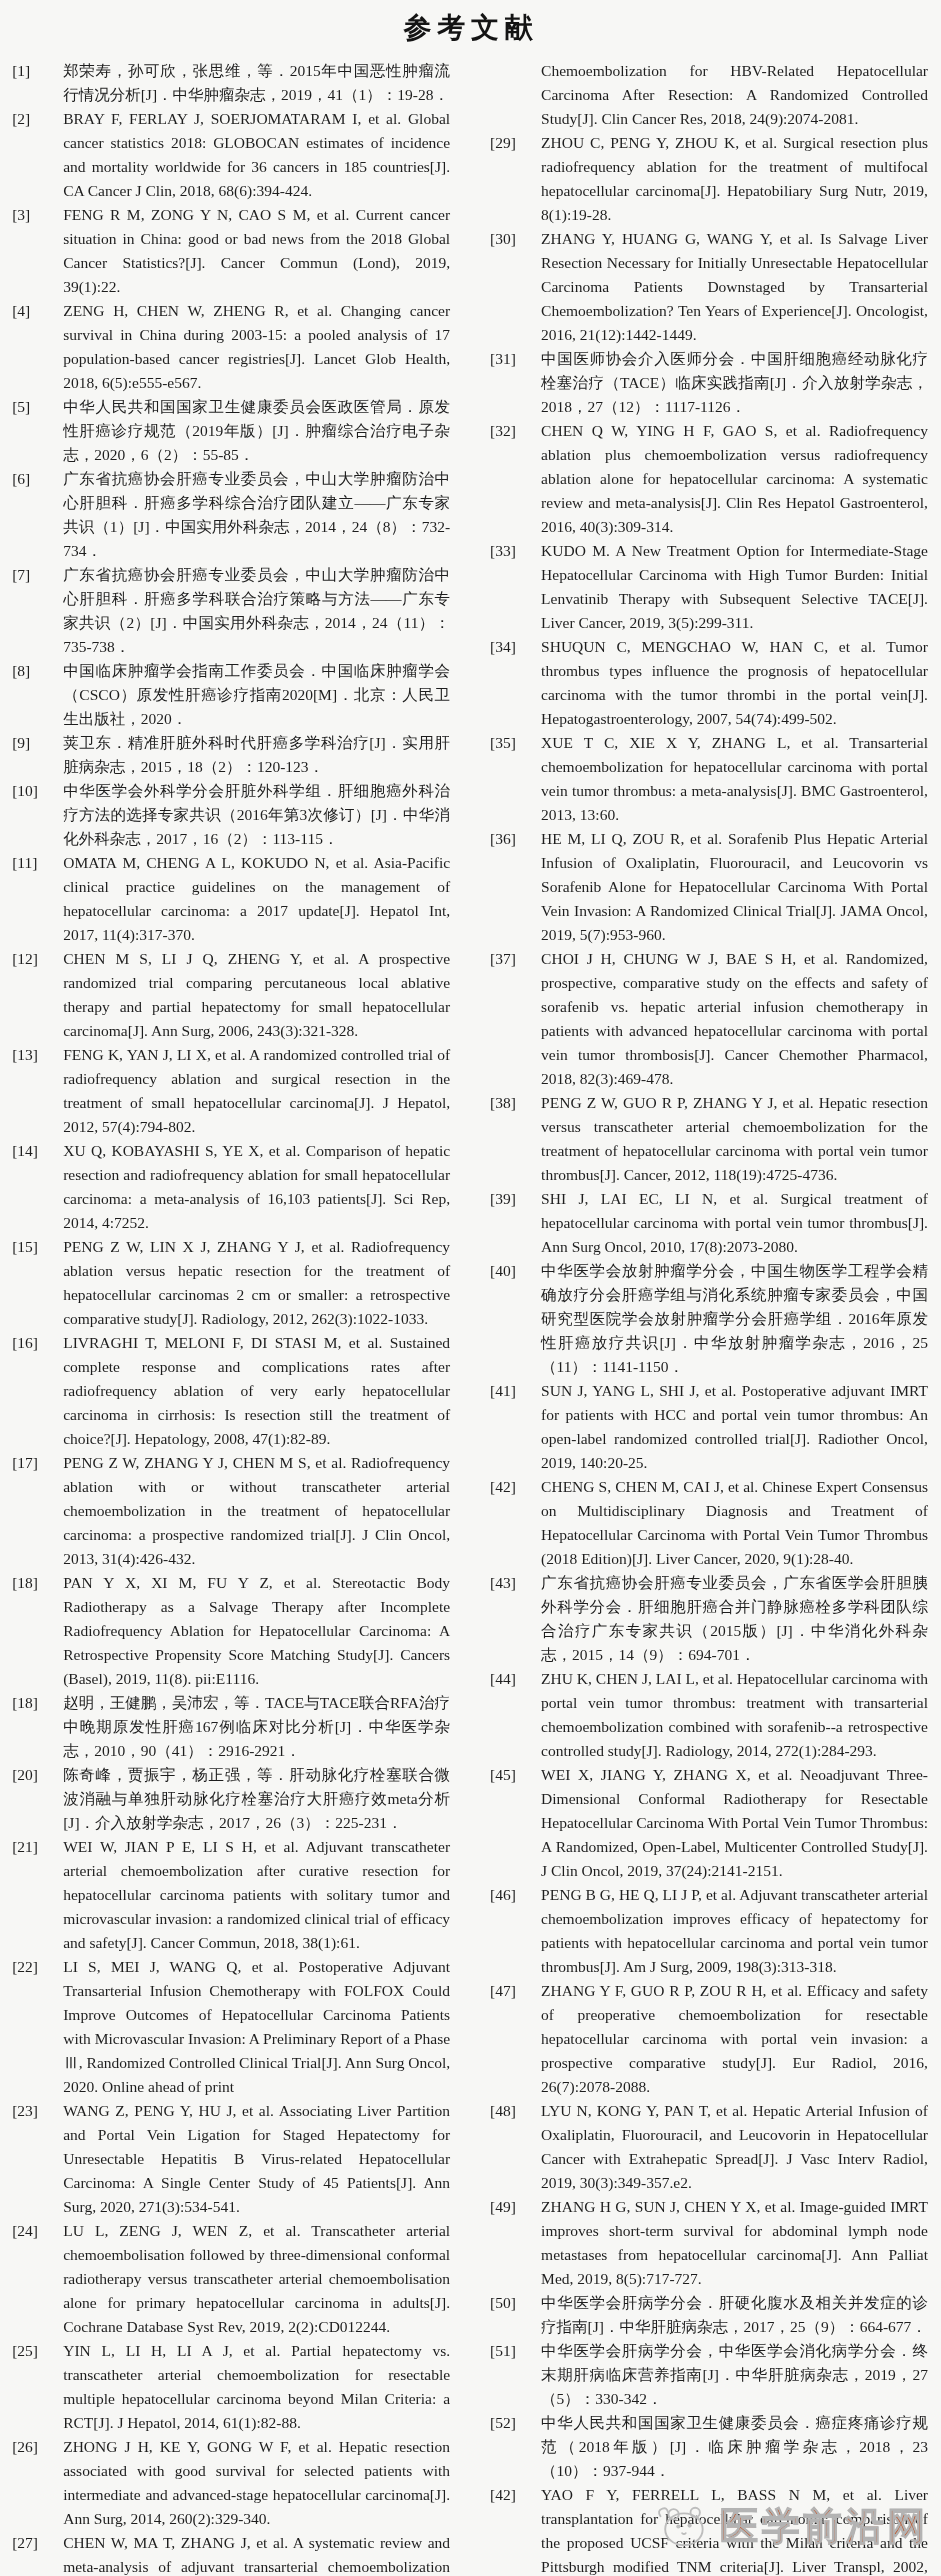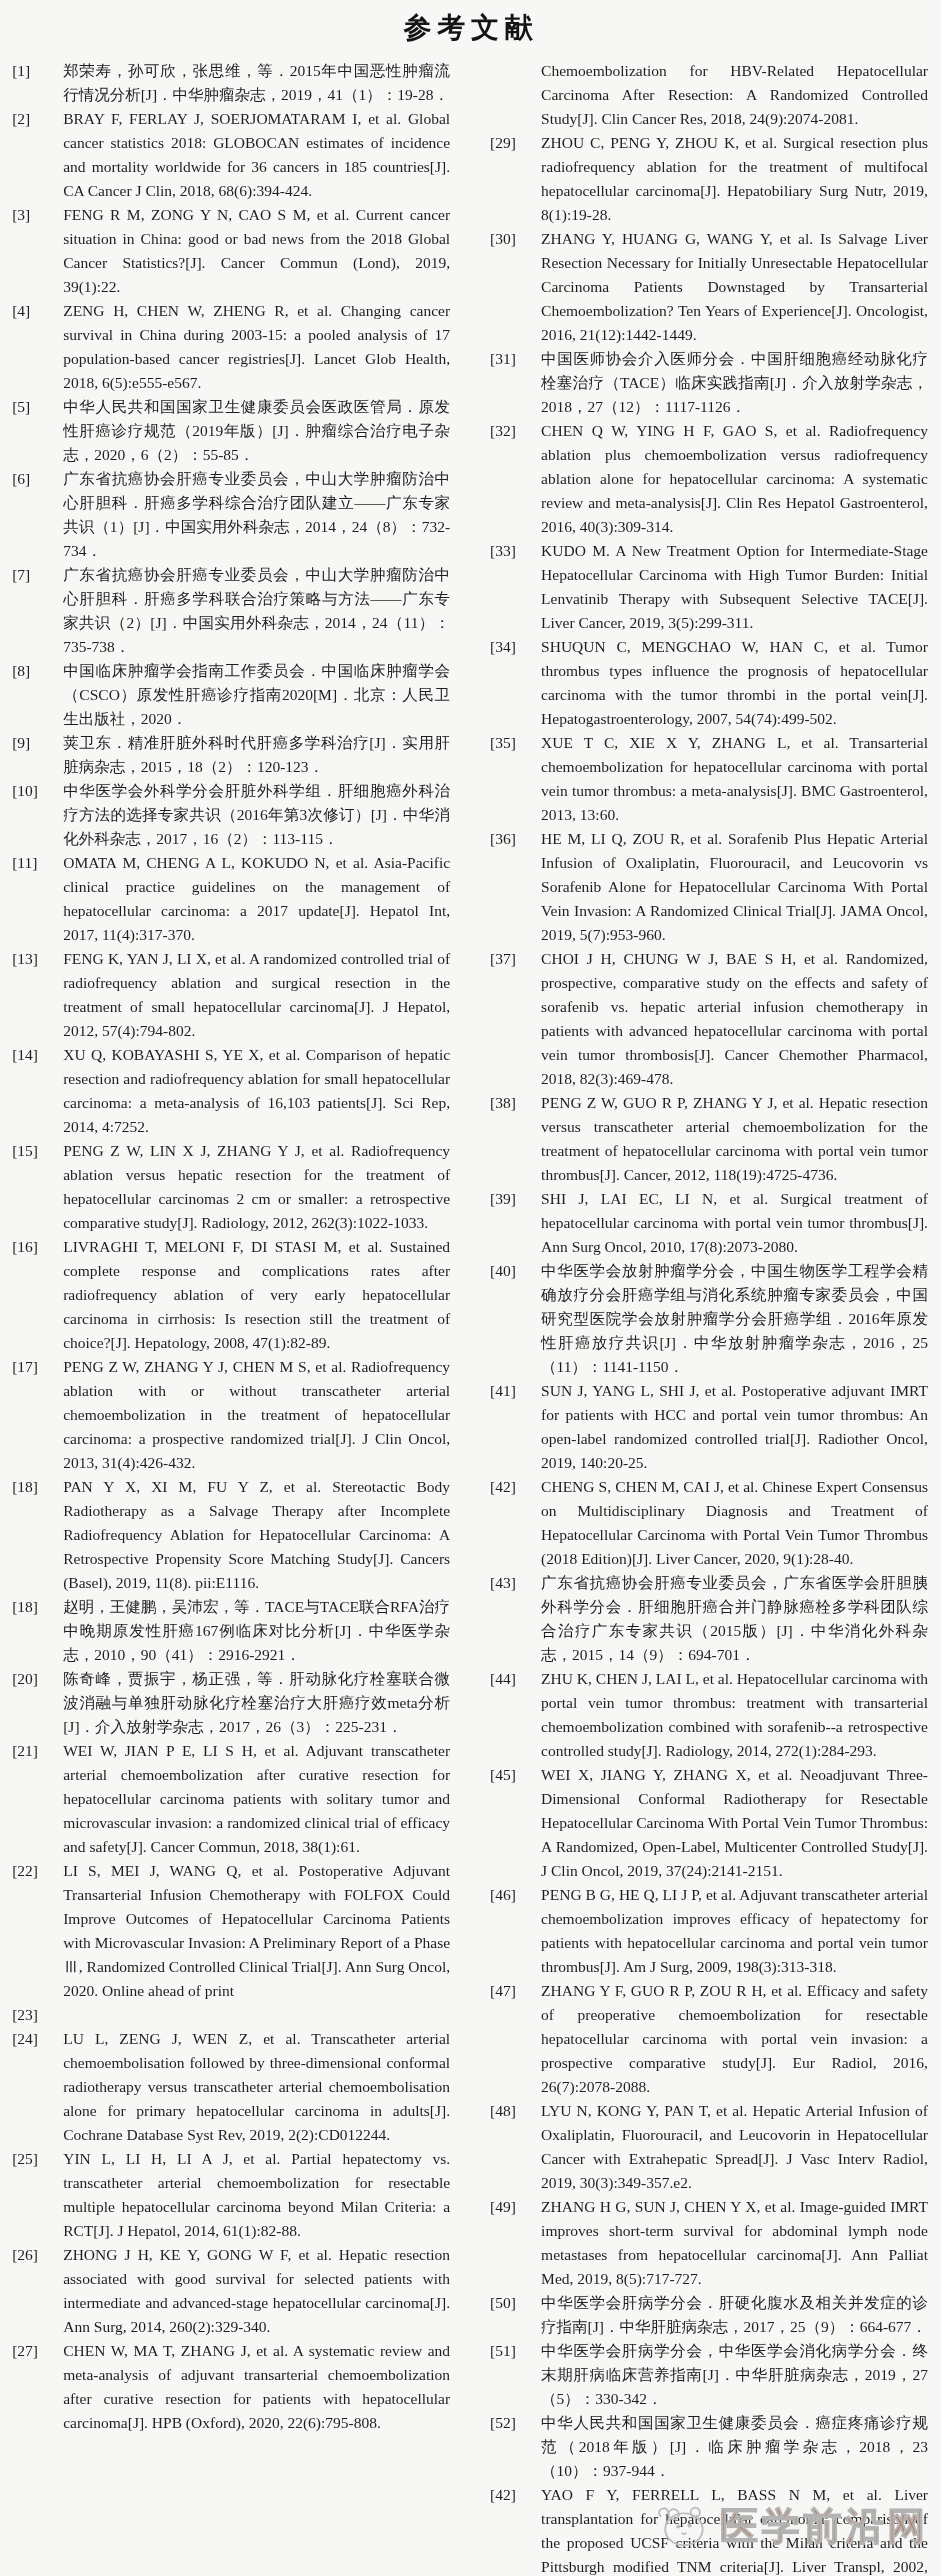--- a/index.html
+++ b/index.html
@@ -103,20 +103,24 @@
         </div>
         <div class="ref">
           <span class="ref-num">[10]</span>
           <span class="ref-text">中华医学会外科学分会肝脏外科学组．肝细胞癌外科治疗方法的选择专家共识（2016年第3次修订）[J]．中华消化外科杂志，2017，16（2）：113-115．</span>
         </div>
         <div class="ref">
           <span class="ref-num">[11]</span>
           <span class="ref-text">OMATA M, CHENG A L, KOKUDO N, et al. Asia-Pacific clinical practice guidelines on the management of hepatocellular carcinoma: a 2017 update[J]. Hepatol Int, 2017, 11(4):317-370.</span>
         </div>
         <div class="ref">
+          <span class="ref-num">[12]</span>
+          <span class="ref-text">CHEN M S, LI J Q, ZHENG Y, et al. A prospective randomized trial comparing percutaneous local ablative therapy and partial hepatectomy for small hepatocellular carcinoma[J]. Ann Surg, 2006, 243(3):321-328.</span>
+        </div>
+        <div class="ref">
           <span class="ref-num">[13]</span>
           <span class="ref-text">FENG K, YAN J, LI X, et al. A randomized controlled trial of radiofrequency ablation and surgical resection in the treatment of small hepatocellular carcinoma[J]. J Hepatol, 2012, 57(4):794-802.</span>
         </div>
         <div class="ref">
           <span class="ref-num">[14]</span>
           <span class="ref-text">XU Q, KOBAYASHI S, YE X, et al. Comparison of hepatic resection and radiofrequency ablation for small hepatocellular carcinoma: a meta-analysis of 16,103 patients[J]. Sci Rep, 2014, 4:7252.</span>
         </div>
         <div class="ref">
           <span class="ref-num">[15]</span>
           <span class="ref-text">PENG Z W, LIN X J, ZHANG Y J, et al. Radiofrequency ablation versus hepatic resection for the treatment of hepatocellular carcinomas 2 cm or smaller: a retrospective comparative study[J]. Radiology, 2012, 262(3):1022-1033.</span>
@@ -144,20 +148,21 @@
         <div class="ref">
           <span class="ref-num">[21]</span>
           <span class="ref-text">WEI W, JIAN P E, LI S H, et al. Adjuvant transcatheter arterial chemoembolization after curative resection for hepatocellular carcinoma patients with solitary tumor and microvascular invasion: a randomized clinical trial of efficacy and safety[J]. Cancer Commun, 2018, 38(1):61.</span>
         </div>
         <div class="ref">
           <span class="ref-num">[22]</span>
           <span class="ref-text">LI S, MEI J, WANG Q, et al. Postoperative Adjuvant Transarterial Infusion Chemotherapy with FOLFOX Could Improve Outcomes of Hepatocellular Carcinoma Patients with Microvascular Invasion: A Preliminary Report of a Phase Ⅲ, Randomized Controlled Clinical Trial[J]. Ann Surg Oncol, 2020. Online ahead of print</span>
         </div>
         <div class="ref">
           <span class="ref-num">[23]</span>
+          <span class="ref-text">WANG Z, PENG Y, HU J, et al. Associating Liver Partition and Portal Vein Ligation for Staged Hepatectomy for Unresectable Hepatitis B Virus-related Hepatocellular Carcinoma: A Single Center Study of 45 Patients[J]. Ann Surg, 2020, 271(3):534-541.</span>
         </div>
         <div class="ref">
           <span class="ref-num">[24]</span>
           <span class="ref-text">LU L, ZENG J, WEN Z, et al. Transcatheter arterial chemoembolisation followed by three-dimensional conformal radiotherapy versus transcatheter arterial chemoembolisation alone for primary hepatocellular carcinoma in adults[J]. Cochrane Database Syst Rev, 2019, 2(2):CD012244.</span>
         </div>
         <div class="ref">
           <span class="ref-num">[25]</span>
           <span class="ref-text">YIN L, LI H, LI A J, et al. Partial hepatectomy vs. transcatheter arterial chemoembolization for resectable multiple hepatocellular carcinoma beyond Milan Criteria: a RCT[J]. J Hepatol, 2014, 61(1):82-88.</span>
         </div>
         <div class="ref">

